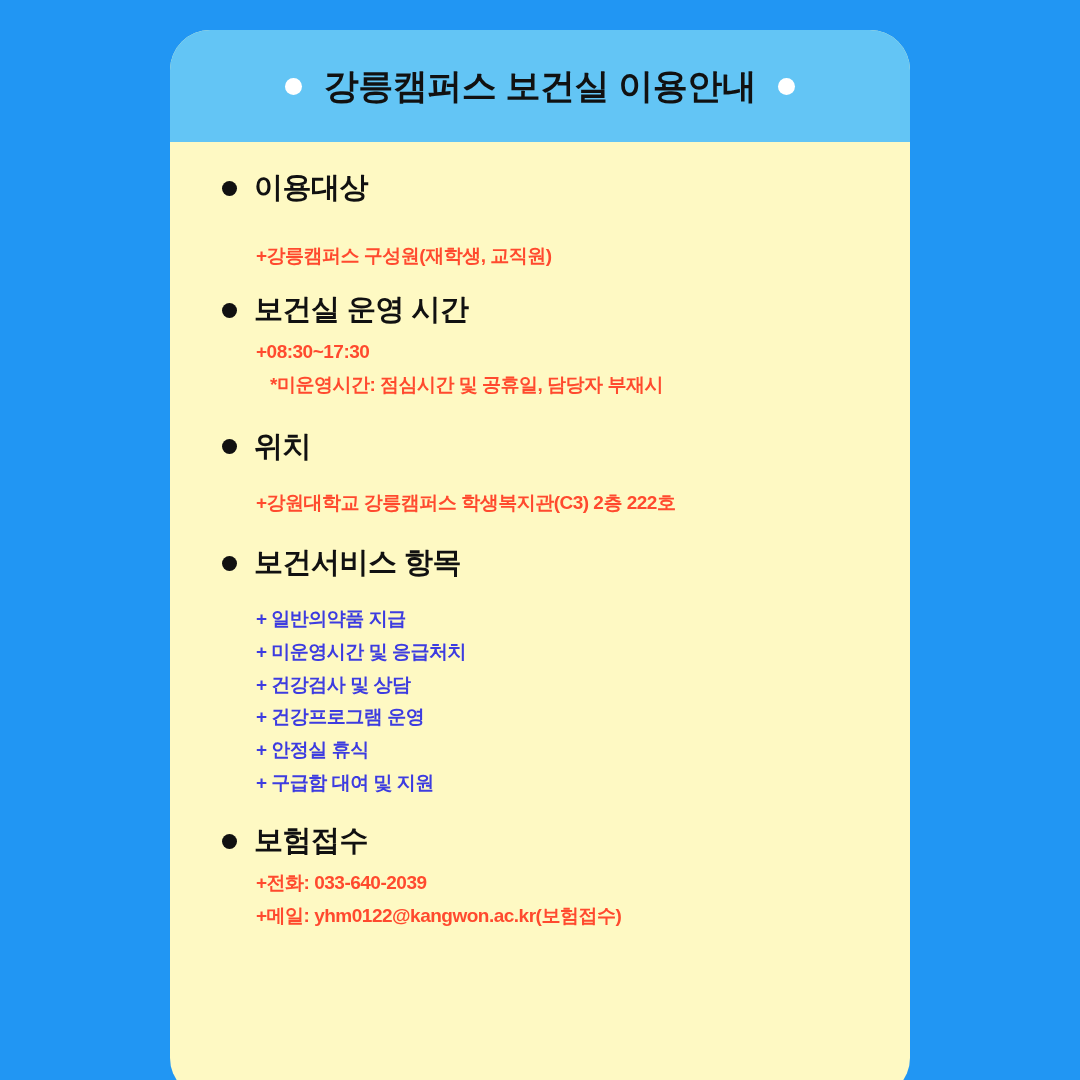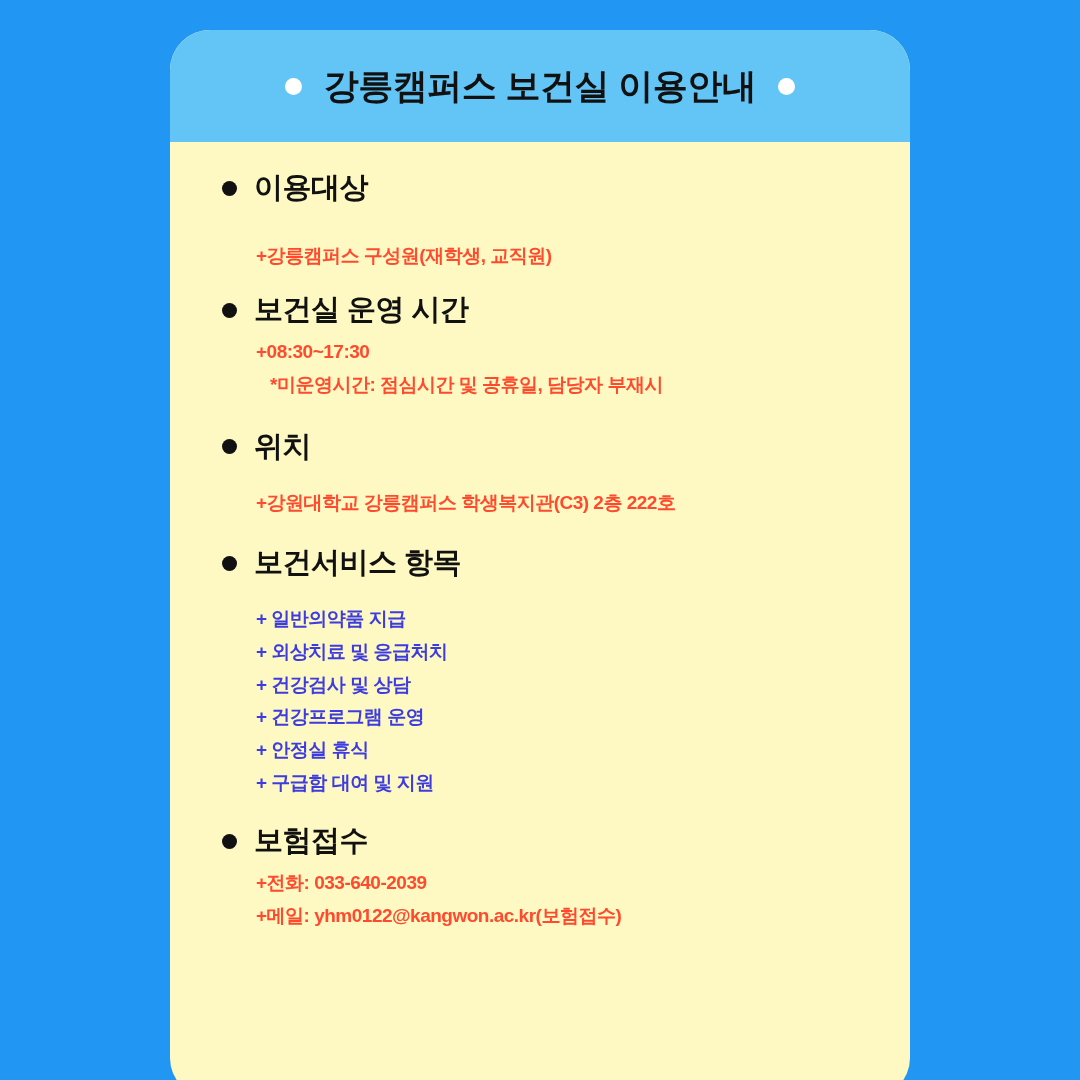--- a/index.html
+++ b/index.html
@@ -134,21 +134,21 @@
 
     <div class="sp-4"></div>
 
     <div class="section list">
       <div class="sec-head">
         <span class="bullet"></span>
         <span class="label">보건서비스 항목</span>
       </div>
       <div class="sp-2"></div>
       <div class="line blue">+ 일반의약품 지급</div>
-      <div class="line blue">+ 외상치료 및 응급처치</div>
+      <div class="line blue">+ 미운영시간 및 응급처치</div>
       <div class="line blue">+ 건강검사 및 상담</div>
       <div class="line blue">+ 건강프로그램 운영</div>
       <div class="line blue">+ 안정실 휴식</div>
       <div class="line blue">+ 구급함 대여 및 지원</div>
     </div>
 
     <div class="sp-5"></div>
 
     <div class="section">
       <div class="sec-head">

